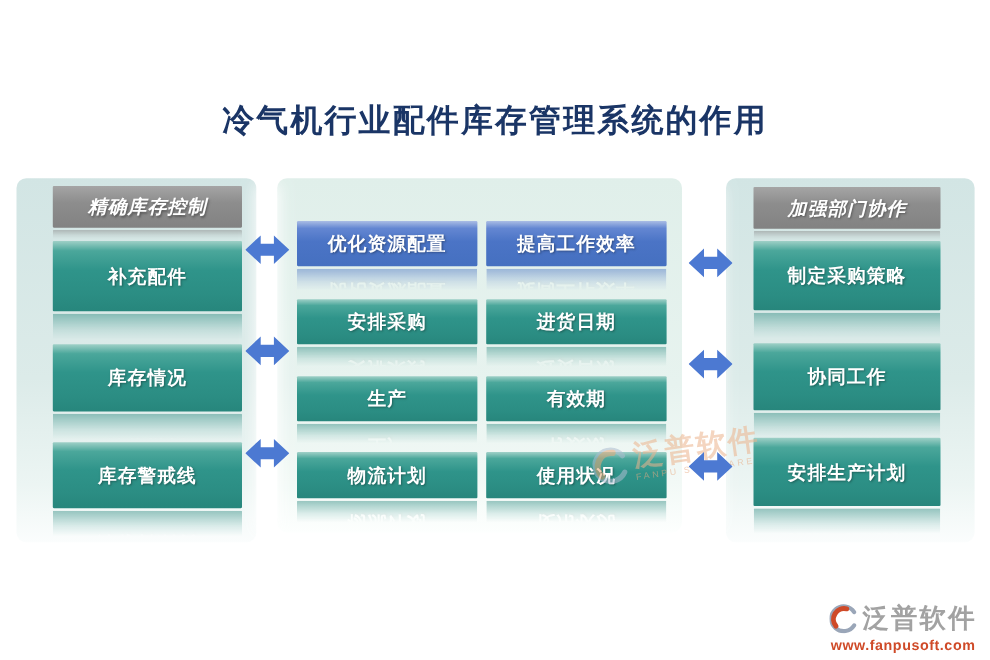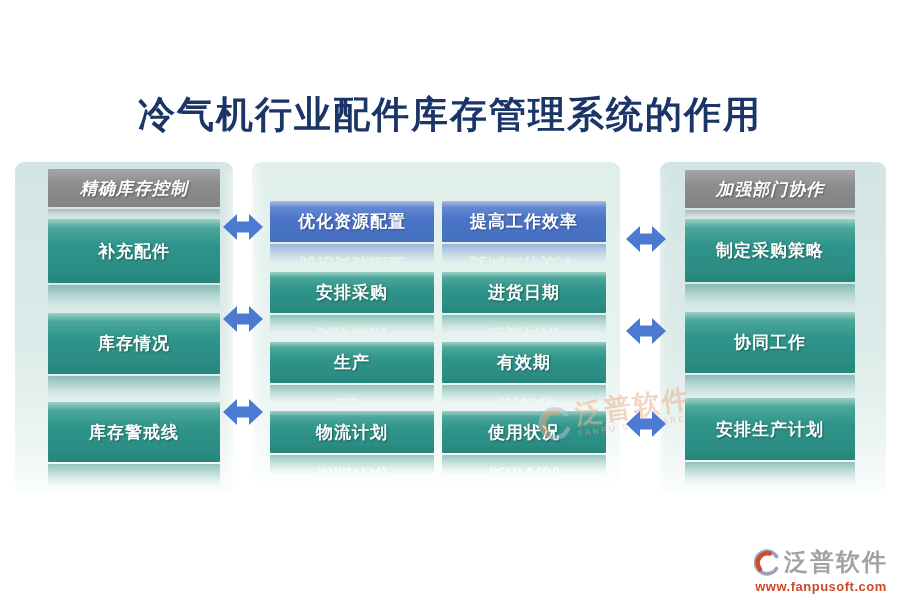--- a/index.html
+++ b/index.html
@@ -1,20 +1,20 @@
 <!DOCTYPE html>
 <html><head>
 <meta charset="utf-8">
 <style>
   html,body{margin:0;padding:0;background:#fff;}
   .stage{position:relative;width:900px;height:600px;background:#fff;overflow:hidden;
          font-family:"Liberation Sans","DejaVu Sans",sans-serif;}
   .title{position:absolute;left:0;top:90px;width:100%;text-align:center;
          font-family:"Liberation Serif","DejaVu Serif",serif;font-weight:700;
-         font-size:37px;letter-spacing:2px;color:#1a3566;}
+         font-size:29px;letter-spacing:2px;color:#1a3566;}
   .panel{position:absolute;border-radius:9px;}
   .panel-side{background:linear-gradient(180deg,#d2e5e4 0%,#dcebe9 55%,#ecf5f3 84%,#fbfdfd 100%);}
   .panel-mid{background:linear-gradient(180deg,#e0efea 0%,#e7f3ef 58%,#f2f9f6 86%,#fdfffe 100%);}
   .glow{position:absolute;width:22px;background:#fff;filter:blur(7px);opacity:.95;}
   .block{position:absolute;display:flex;align-items:center;justify-content:center;
          color:#fff;font-weight:700;font-size:17px;letter-spacing:1px;
          text-shadow:1px 1px 2px rgba(0,0,0,.35);border-radius:1px;}
   .teal{background:linear-gradient(180deg,#9fd0c7 0%,#4ba79b 14%,#2f948a 42%,#2b8d83 78%,#27867c 100%);}
   .blue{background:linear-gradient(180deg,#a9bce4 0%,#6487d2 16%,#4b74c6 45%,#4570c0 100%);align-items:center;}
   .grayhdr{background:linear-gradient(180deg,#a5a5a5 0%,#8d8d8d 40%,#828282 100%);font-style:italic;}

